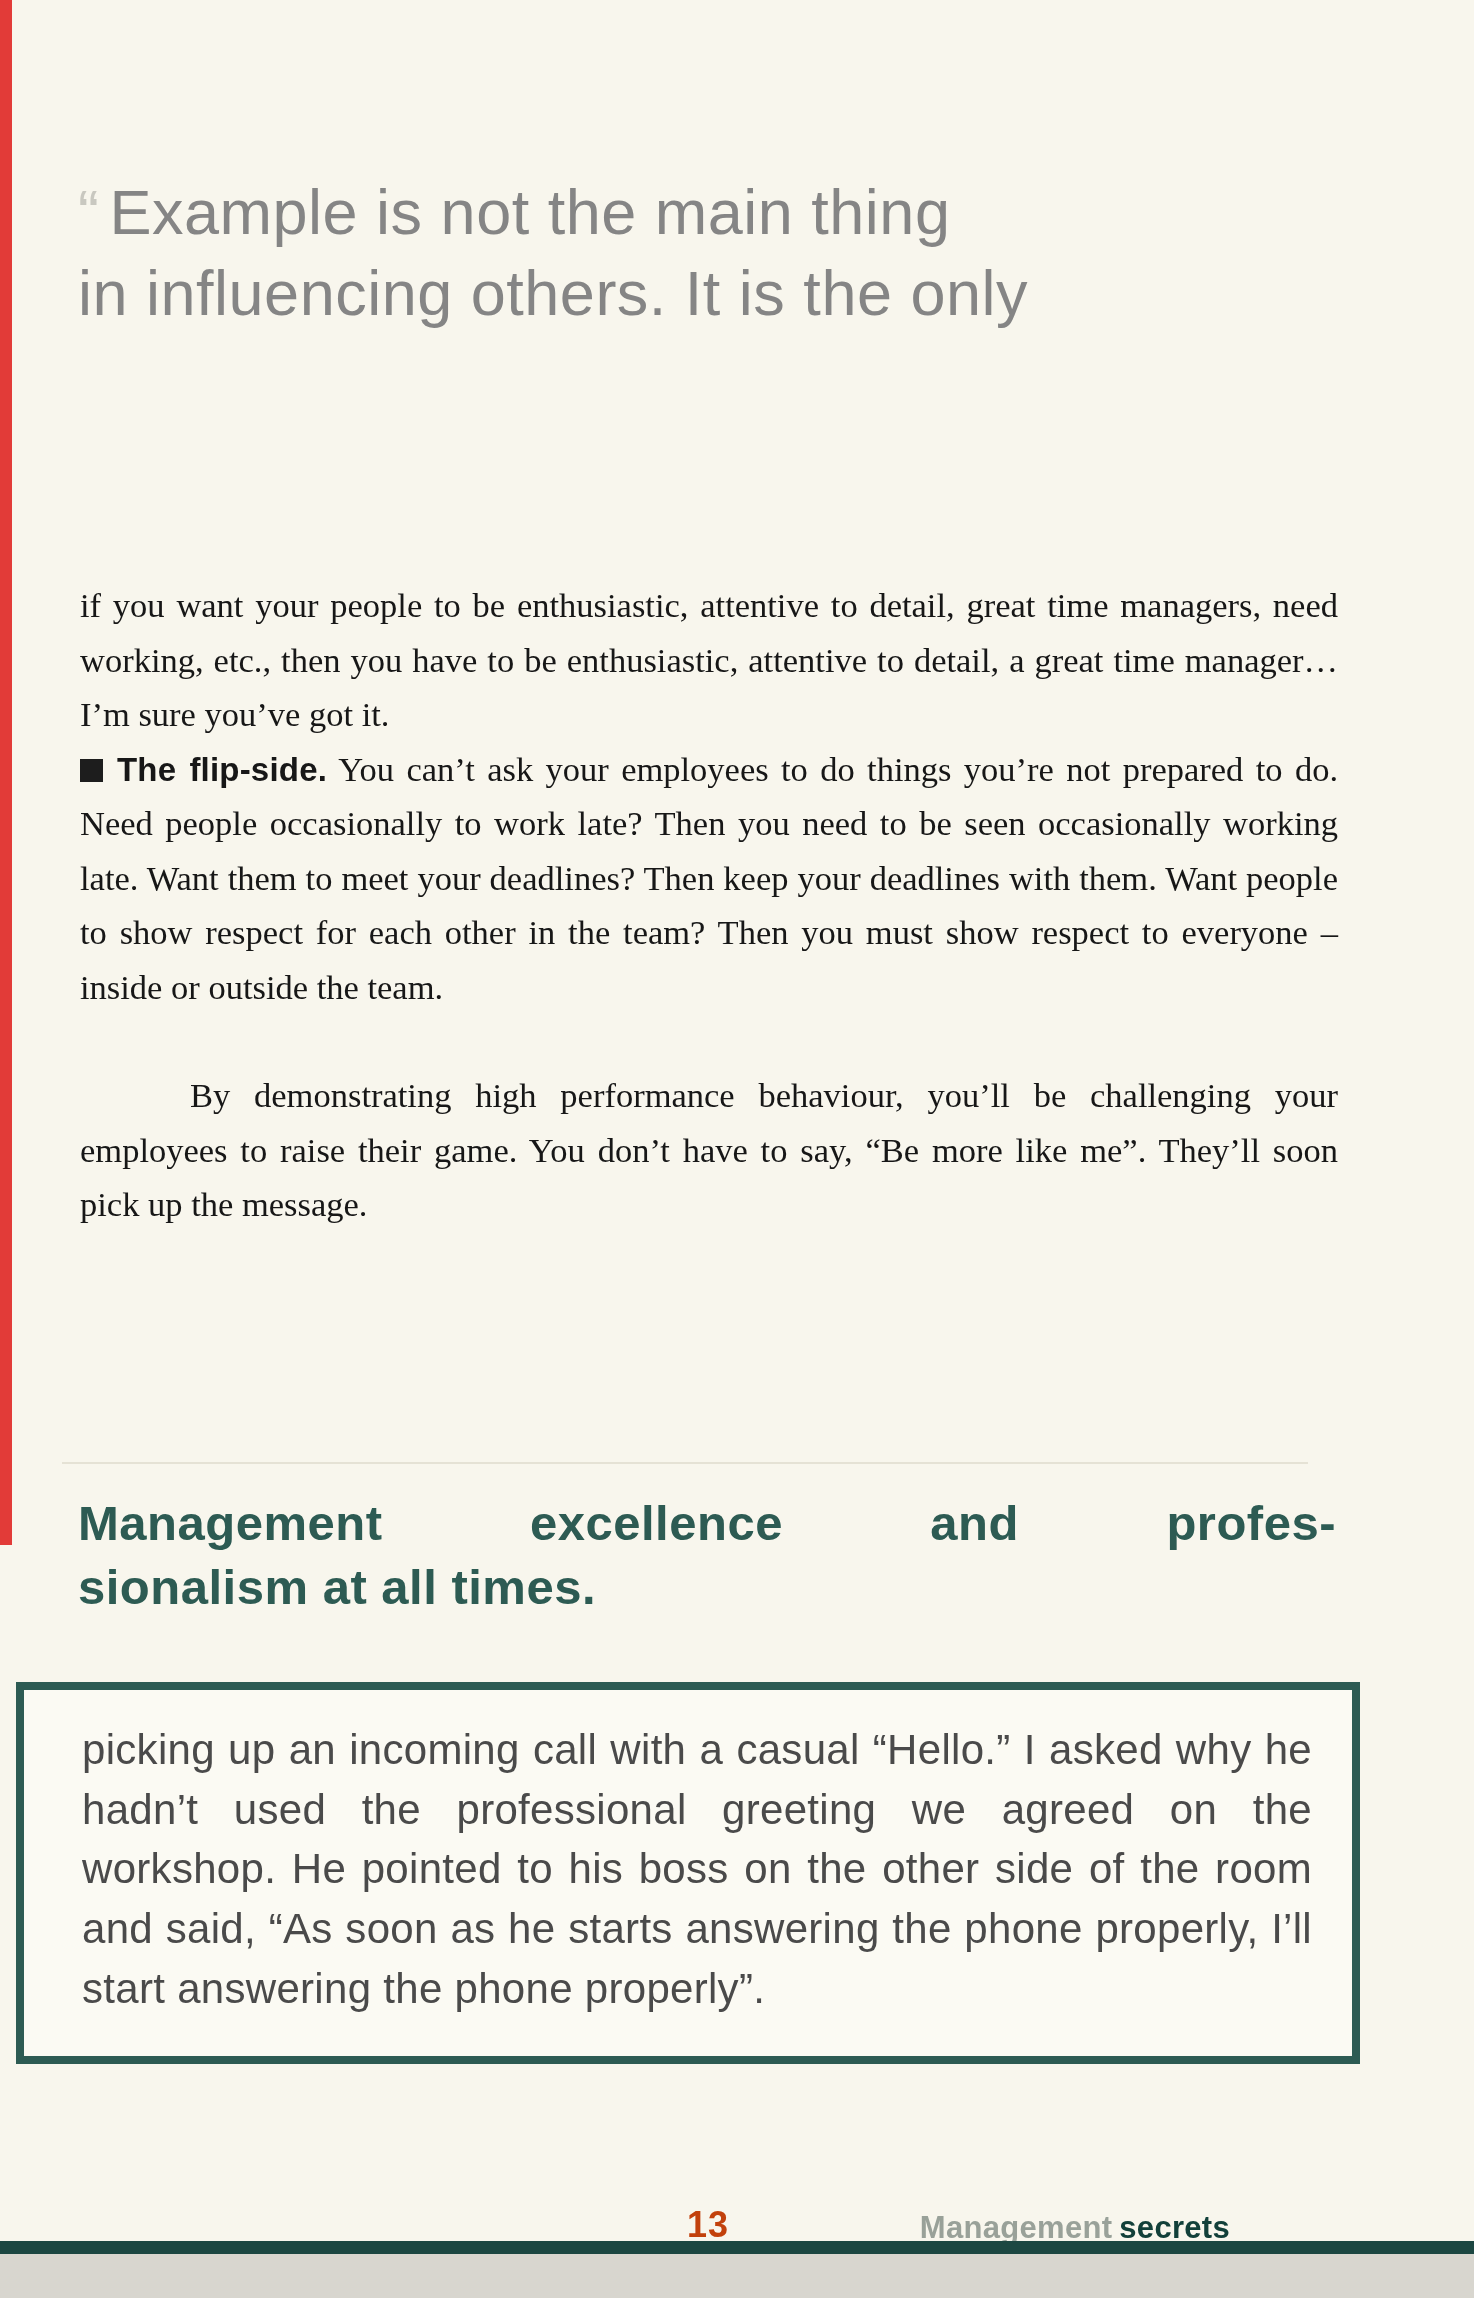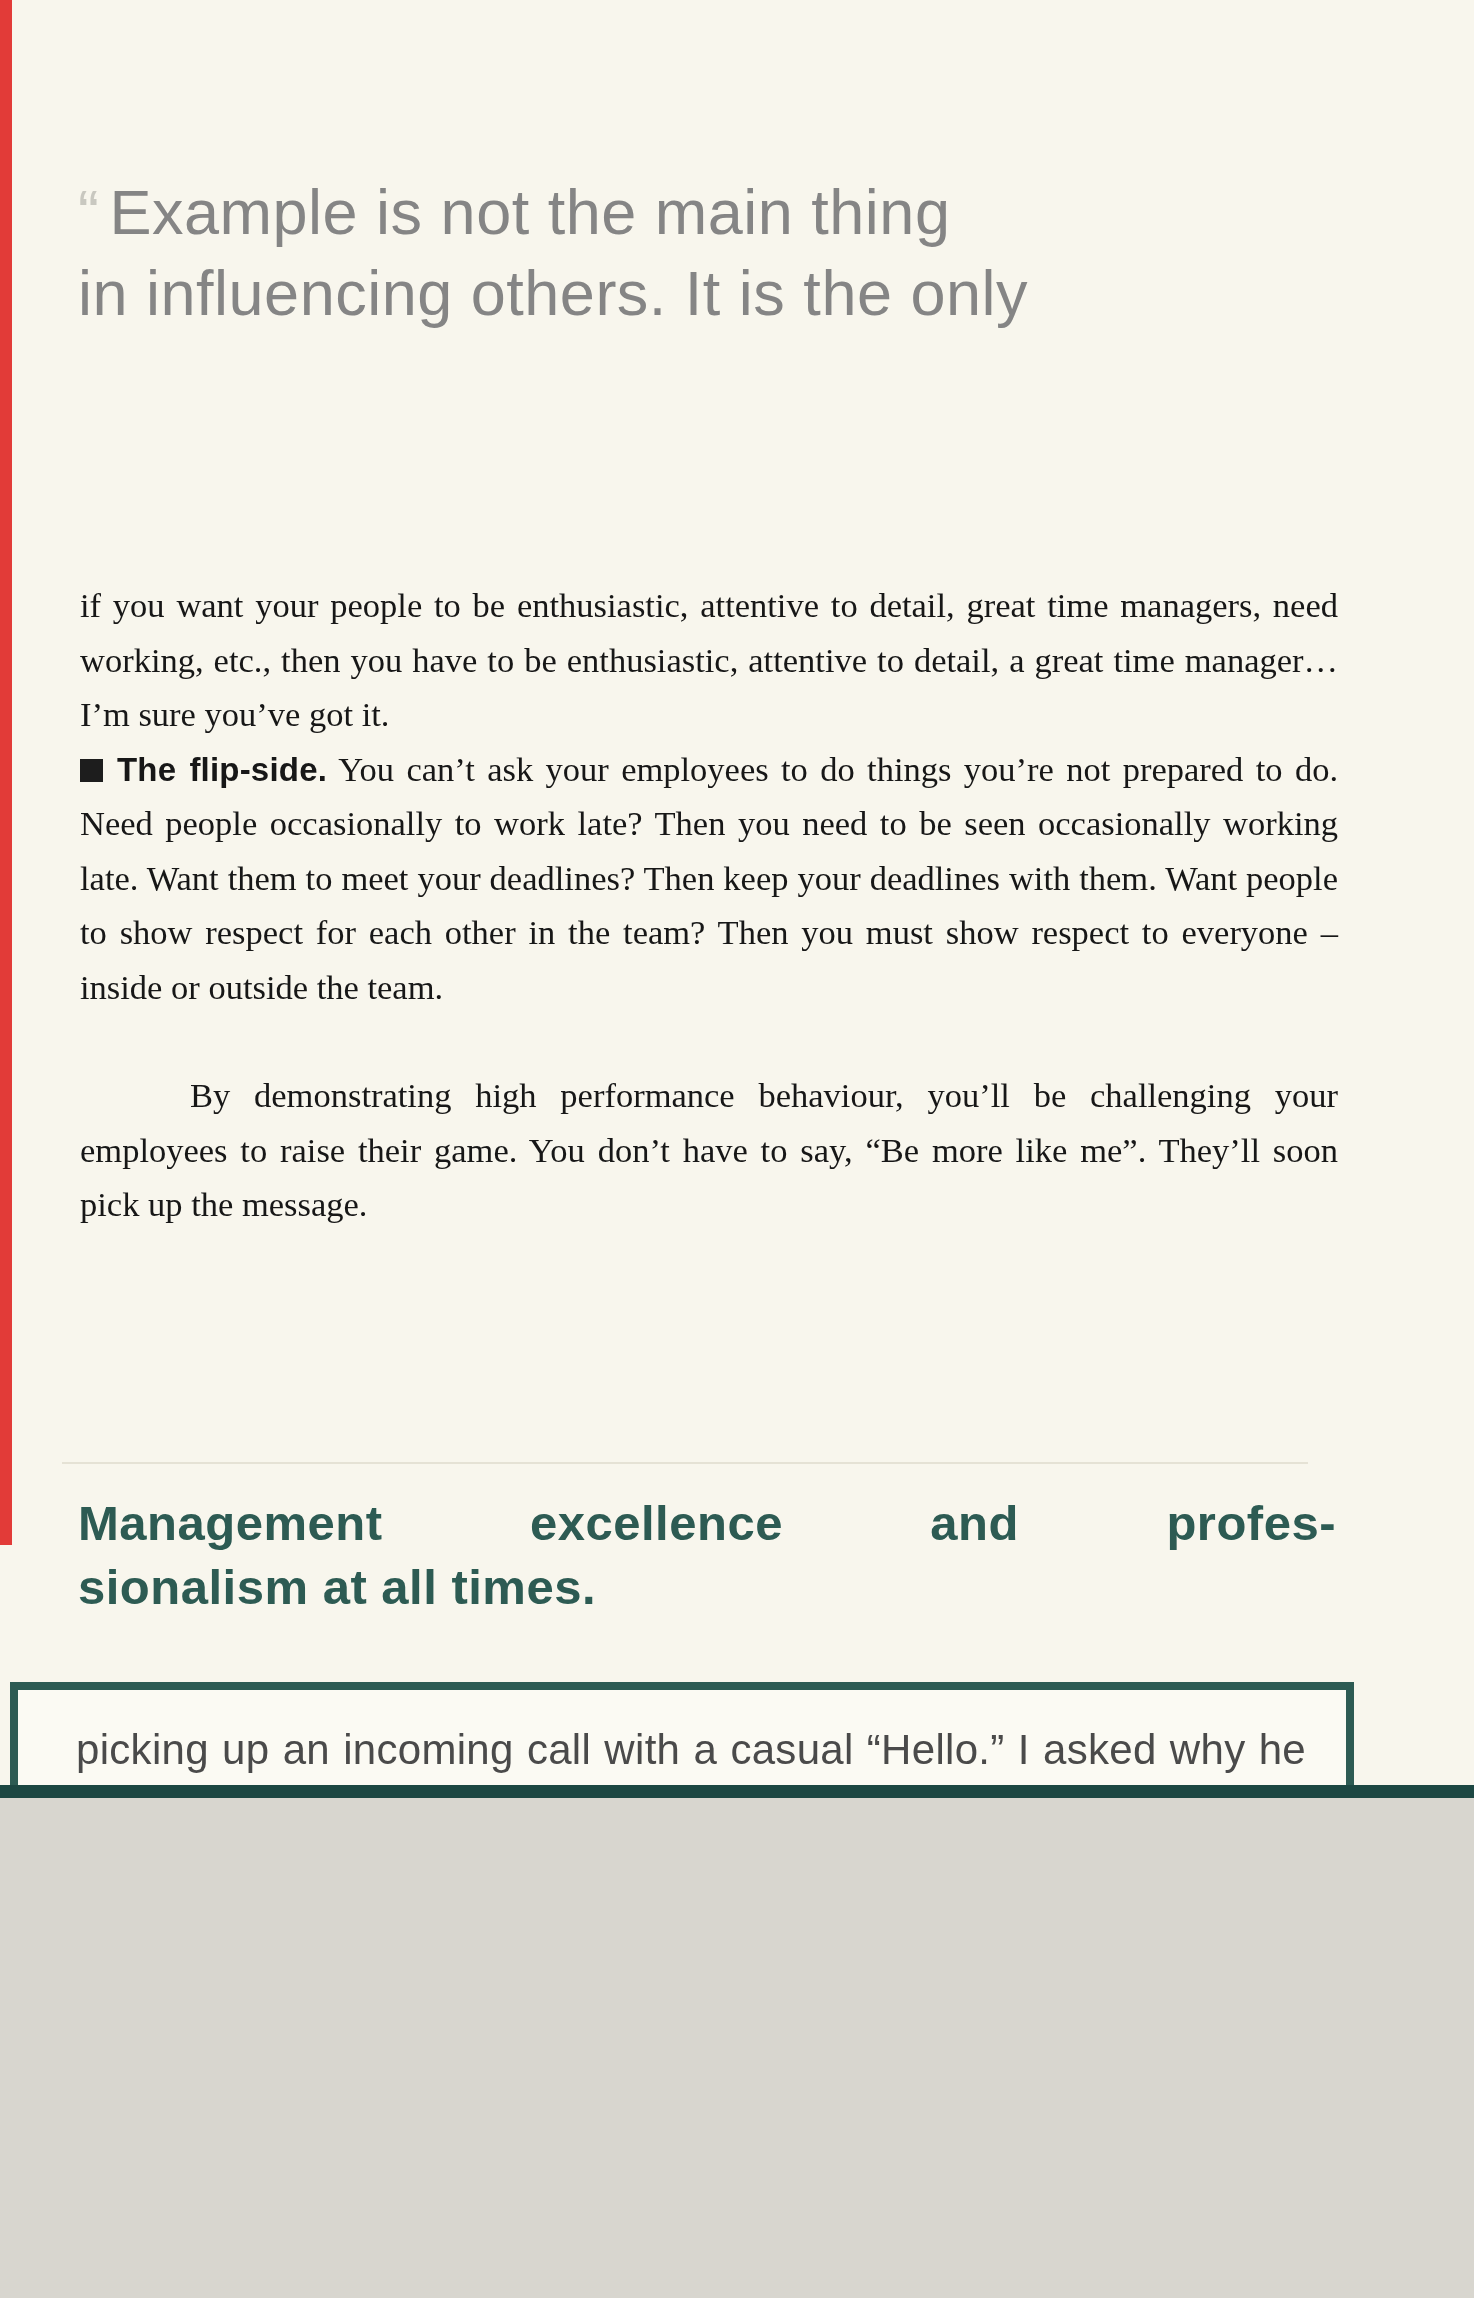--- a/index.html
+++ b/index.html
@@ -1,18 +1,18 @@
 <!DOCTYPE html>
 <html style="--page-bg: #f8f6ed; --accent-red: #e23b38; --teal: #2d5b53; --teal-dark: #1c4742; --quote-gray: #858585;"><head>
 <meta charset="utf-8">
 <style>
   * { margin:0; padding:0; box-sizing:border-box; }
   html,body { background:#d8d6cf; }
   .page {
-    position:relative; width:1474px; height:1798px; margin:0 auto;
+    position:relative; width:1474px; height:2254px; margin:0 auto;
     background:var(--page-bg,#f8f6ed); overflow:hidden;
     font-family:"Liberation Sans", sans-serif;
   }
   .red-stripe { position:absolute; left:0; top:0; width:12px; height:1545px; background:var(--accent-red,#e23b38); }
   .bottom-bar { position:absolute; left:0; bottom:0; width:100%; height:13px; background:var(--teal-dark,#1c4742); }
 
   .quote {
     position:absolute; left:78px; top:172px; width:1290px;
     font-size:63px; line-height:1.28; color:var(--quote-gray,#858585);
     letter-spacing:0.5px; font-weight:normal;
@@ -41,21 +41,21 @@
   .crease { position:absolute; left:62px; top:1462px; width:1246px; height:2px; background:#e5e2d5; }
 
   .section-heading {
     position:absolute; left:78px; top:1492px; width:1258px;
     font-weight:bold; font-size:49px; line-height:1.3;
     color:var(--teal,#2d5b53); letter-spacing:0.5px;
   }
   .heading-line1 { text-align:justify; text-align-last:justify; }
 
   .callout {
-    position:absolute; left:10px; top:1682px; width:1344px;
+    position:absolute; left:16px; top:1682px; width:1344px;
     border:8px solid var(--teal,#2d564f); background:#fbfaf3;
     padding:30px 40px 38px 58px;
   }
   .callout-text {
     font-size:42px; line-height:1.42; color:#4a4a4a;
     letter-spacing:0.3px; text-align:justify;
   }
 
   .page-number {
     position:absolute; left:687px; top:2204px;

